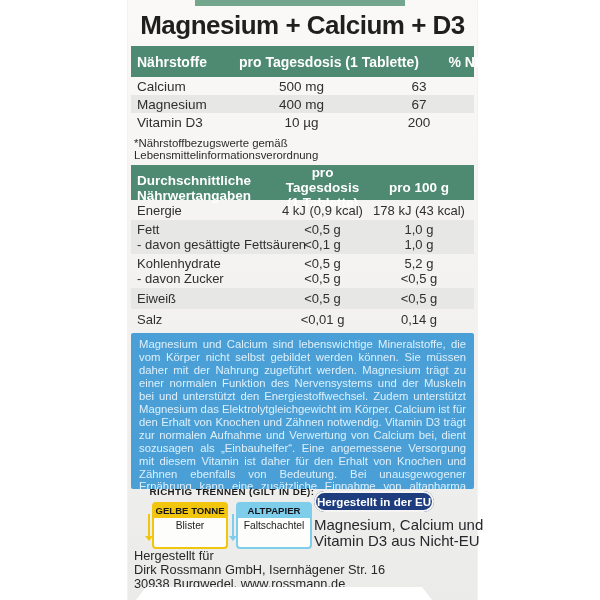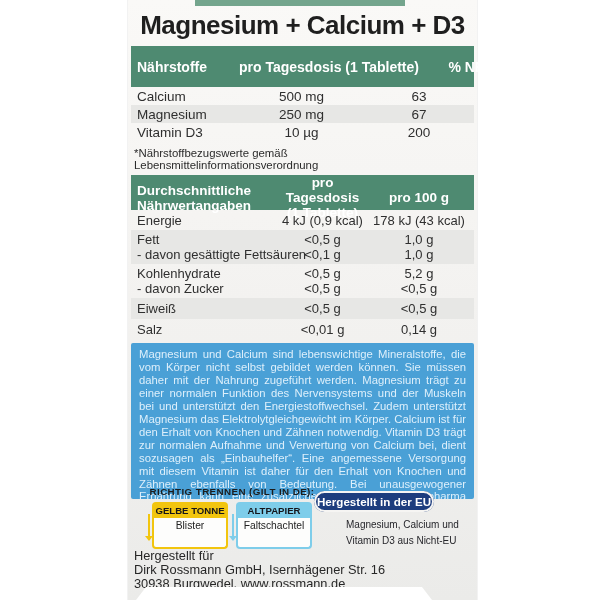--- a/index.html
+++ b/index.html
@@ -16,21 +16,21 @@
   .top-strip{position:absolute;top:0;left:67px;width:210px;height:6px;background:#74a58d;}
   .title{
     margin:10px 2px 0;text-align:center;font-size:26px;font-weight:bold;
     color:#1f1f1f;letter-spacing:-0.5px;white-space:nowrap;
   }
   
   .tbl{margin:0 3px;}
   .t1-head,.t1-row{display:grid;grid-template-columns:108px 1fr 110px;align-items:center;}
   .t2-head,.t2-row{display:grid;grid-template-columns:150px 1fr 110px;align-items:center;}
   .t1-head,.t2-head{background:#4e8a71;color:#ffffff;font-weight:bold;}
-  .t1-head{height:41px;font-size:14px;margin-top:5px;}
+  .t1-head{height:31px;font-size:14px;margin-top:5px;}
   .t2-head{height:35px;font-size:13.5px;}
   .c1{padding-left:6px;text-align:left;white-space:nowrap;}
   .c2{text-align:center;white-space:nowrap;}
   .c3{text-align:center;white-space:nowrap;}
   .pre{white-space:pre-line;line-height:15px;}
   .t1-row{height:18px;font-size:13.5px;}
   .t2-row{font-size:13px;line-height:15px;}
   .pt{padding-top:3px;}
   .pb{padding-bottom:3px;}
   .pt2{padding-top:2px;}
@@ -70,21 +70,21 @@
   .tag.yellow .arrow::after{border-top:5px solid #f2c50e;}
   .tag.paper .arrow{background:#7ecdea;}
   .tag.paper .arrow::after{border-top:5px solid #7ecdea;}
   
   .origin{position:absolute;left:186px;top:491px;width:138px;}
   .eu-badge{
     display:block;width:120px;height:21px;line-height:21px;border-radius:11px;
     background:#1d3d7e;color:#ffffff;font-size:11.6px;font-weight:bold;
     text-align:center;white-space:nowrap;box-shadow:0 0 0 2px #f6f5f3 inset;
   }
-  .origin-note{margin-top:5px;font-size:10px;line-height:15.5px;color:#27272c;white-space:nowrap;margin-left:32px;}
+  .origin-note{margin-top:5px;font-size:15px;line-height:15.5px;color:#27272c;white-space:nowrap;}
   
   .manufacturer{position:absolute;left:6px;top:549px;font-size:12.8px;line-height:14.2px;color:#272727;white-space:nowrap;}
   
   .bottom-flap{
     position:absolute;bottom:0;left:8px;width:296px;height:13px;background:#ffffff;
     clip-path:polygon(10px 0,286px 0,100% 100%,0 100%);
   }
 </style>
 </head>
 <body>
@@ -100,21 +100,21 @@
       <div class="c2">pro Tagesdosis (1 Tablette)</div>
       <div class="c3">% NRV*</div>
     </div>
     <div class="t1-row">
       <div class="c1">Calcium</div>
       <div class="c2">500 mg</div>
       <div class="c3">63</div>
     </div>
     <div class="t1-row shade">
       <div class="c1">Magnesium</div>
-      <div class="c2">250 mg</div>
+      <div class="c2">400 mg</div>
       <div class="c3">67</div>
     </div>
     <div class="t1-row">
       <div class="c1">Vitamin D3</div>
       <div class="c2">10 µg</div>
       <div class="c3">200</div>
     </div>
   </div>
   <div class="footnote">*Nährstoffbezugswerte gemäß Lebensmittelinformationsverordnung</div>
 

